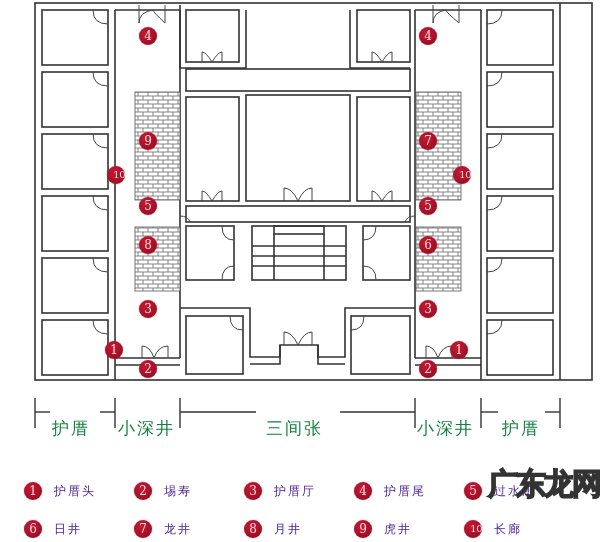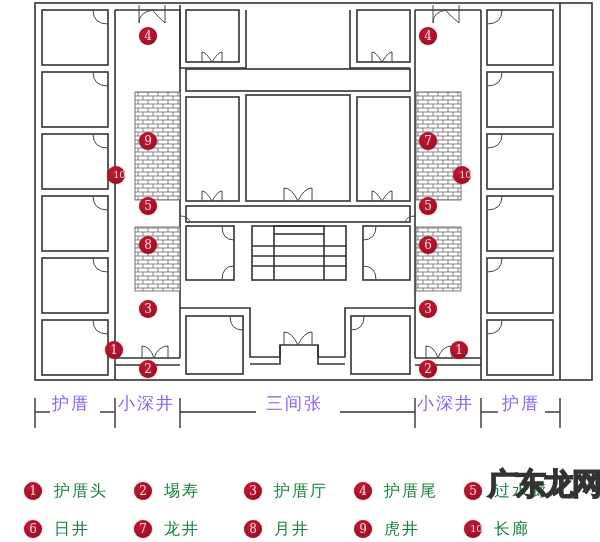--- a/index.html
+++ b/index.html
@@ -4,26 +4,26 @@
 <style>
   html, body { margin: 0; padding: 0; background: #ffffff; }
   body { width: 600px; height: 542px; position: relative; overflow: hidden;
          font-family: "DejaVu Serif", "Liberation Serif", serif; }
   #plan { position: absolute; left: 0; top: 0; }
   .marker { position: absolute; width: 18px; height: 18px; border-radius: 50%;
             background: radial-gradient(circle at 40% 35%, #c41a34, #9e0f24 70%);
             color: #f6d7dc; font-size: 12px; line-height: 18px; text-align: center;
             font-family: "DejaVu Serif", serif; box-shadow: 0 0 1px #c41a34; }
   .marker.ten { font-size: 10px; letter-spacing: -0.5px; text-align: right; }
-  .dim-label { position: absolute; top: 392px; font-size: 17px; color: #8b5cf6;
+  .dim-label { position: absolute; top: 417px; font-size: 17px; color: #15803d;
                font-family: "DejaVu Sans", sans-serif; letter-spacing: 2px; background: #fff; }
   .legend { position: absolute; left: 0; top: 478px; width: 600px; height: 64px; }
   .legend-item { position: absolute; display: flex; align-items: center; height: 26px; }
   .legend-item .marker { position: static; margin-right: 12px; }
-  .legend-item .txt { font-size: 16px; color: #15803d; font-family: "DejaVu Sans", sans-serif; letter-spacing: 2px; }
+  .legend-item .txt { font-size: 12px; color: #4c1d95; font-family: "DejaVu Sans", sans-serif; letter-spacing: 2px; }
   .watermark { position: absolute; left: 488px; top: 464px; font-size: 30px; font-weight: bold;
                color: rgba(255,255,255,0.85); font-family: Liberation Sans, sans-serif;
                -webkit-text-stroke: 1.5px #333; letter-spacing: -2px; }
 </style>
 </head>
 <body>
 
 <svg id="plan" width="600" height="470" viewBox="0 0 600 470" xmlns="http://www.w3.org/2000/svg">
   <defs>
     <pattern id="brick" width="10" height="8" patternUnits="userSpaceOnUse">

